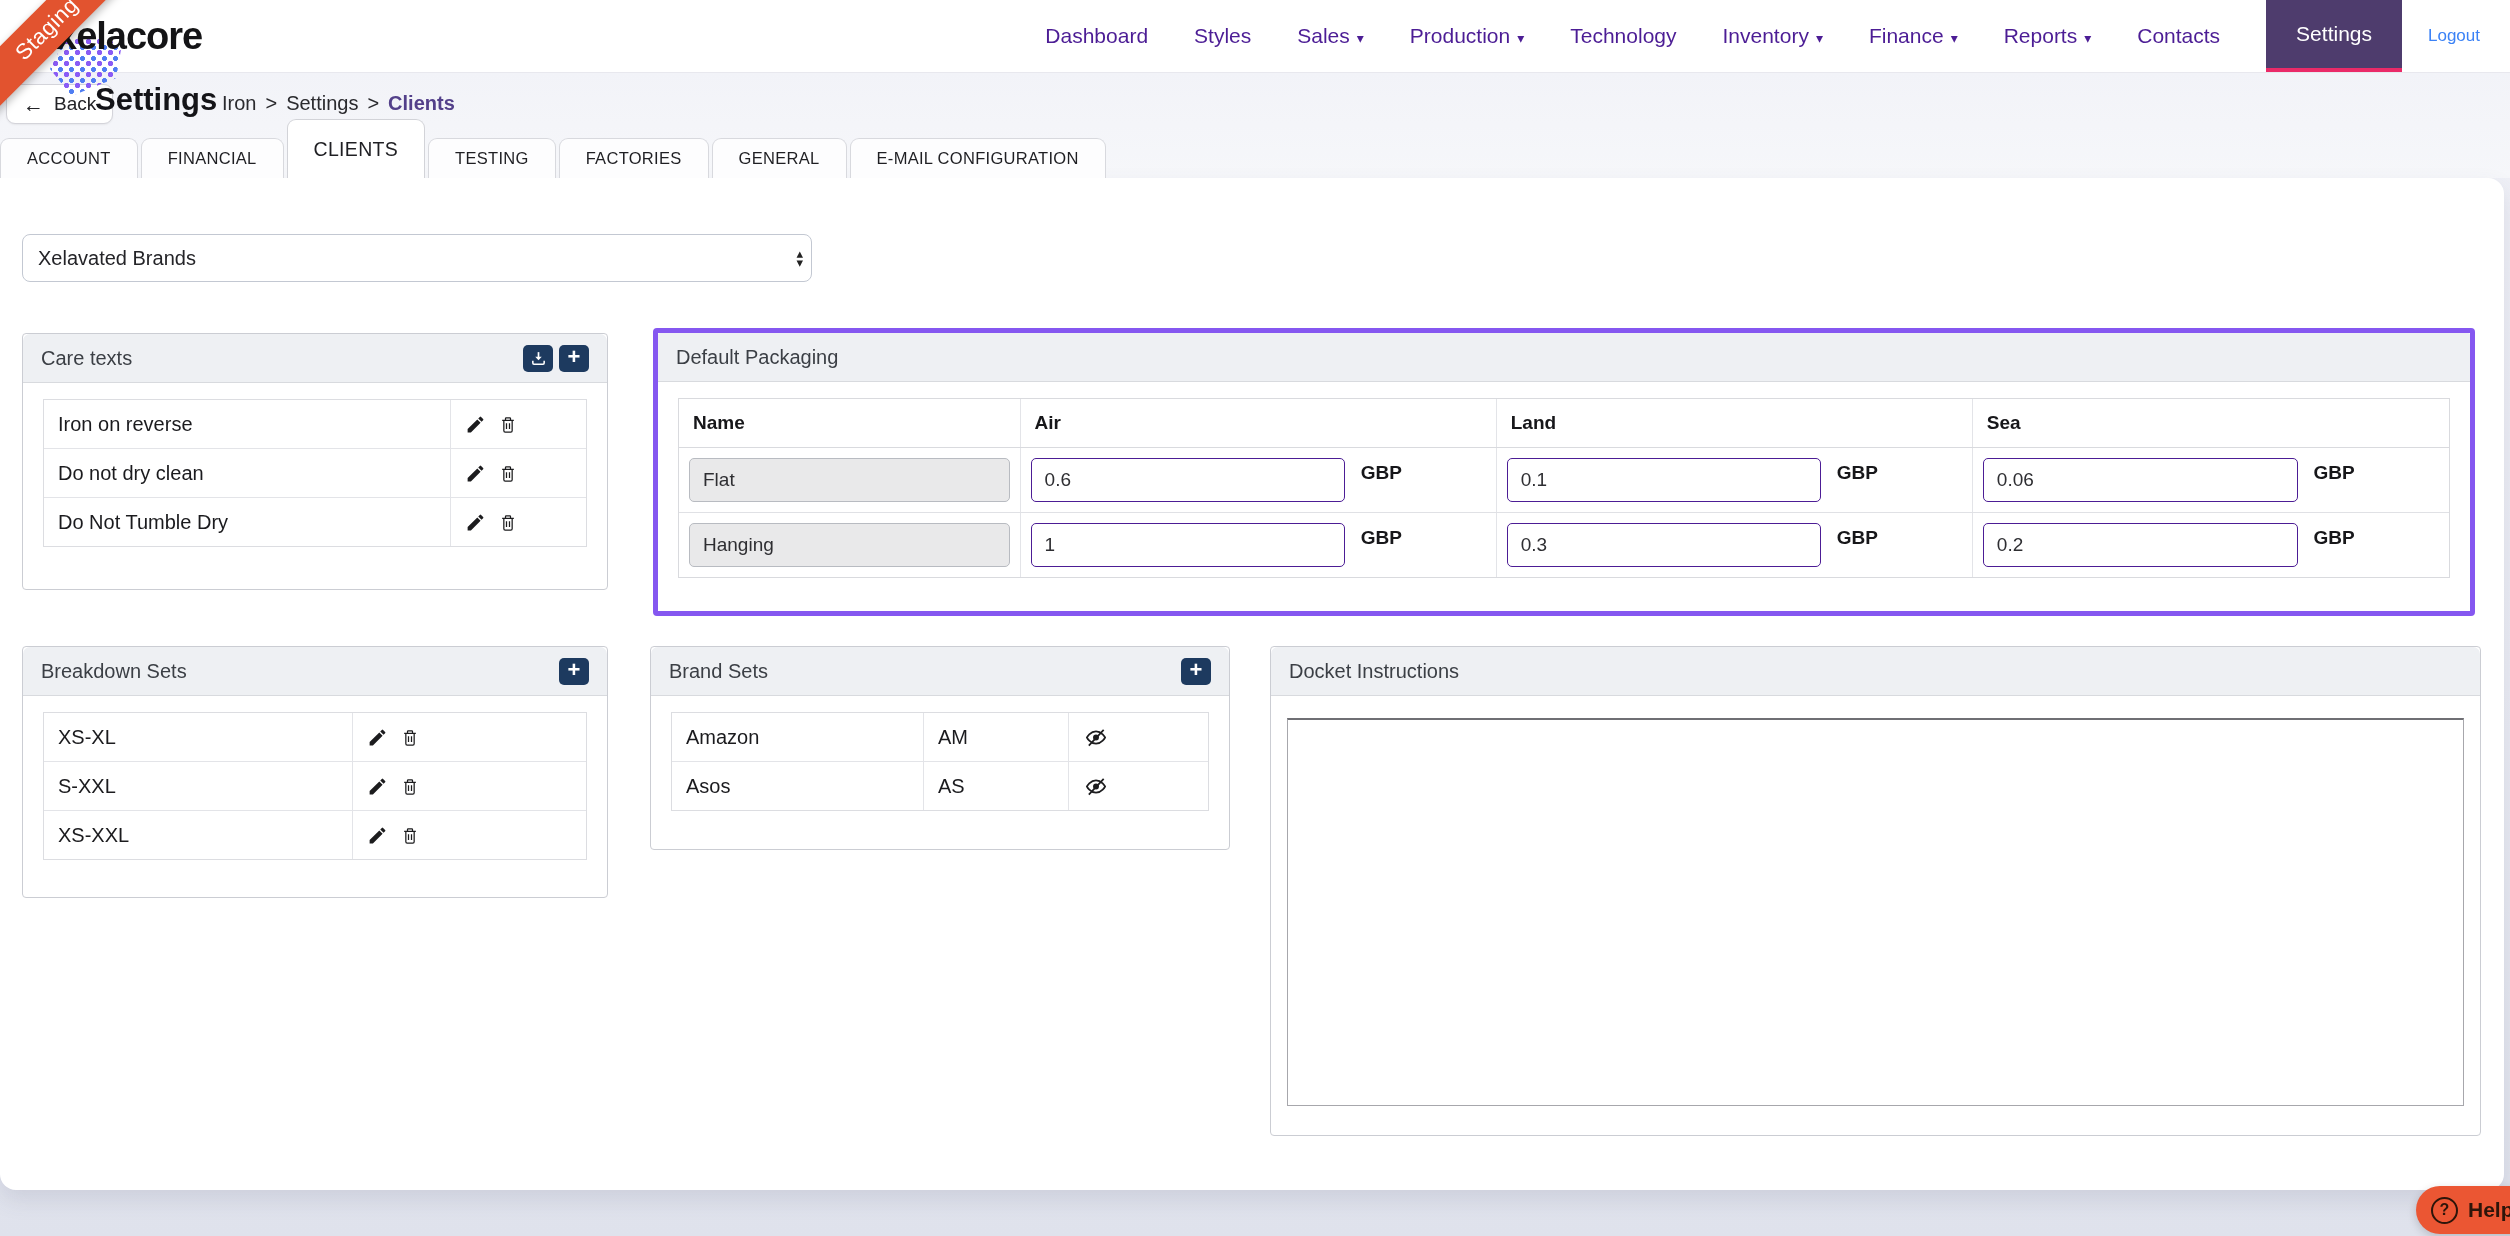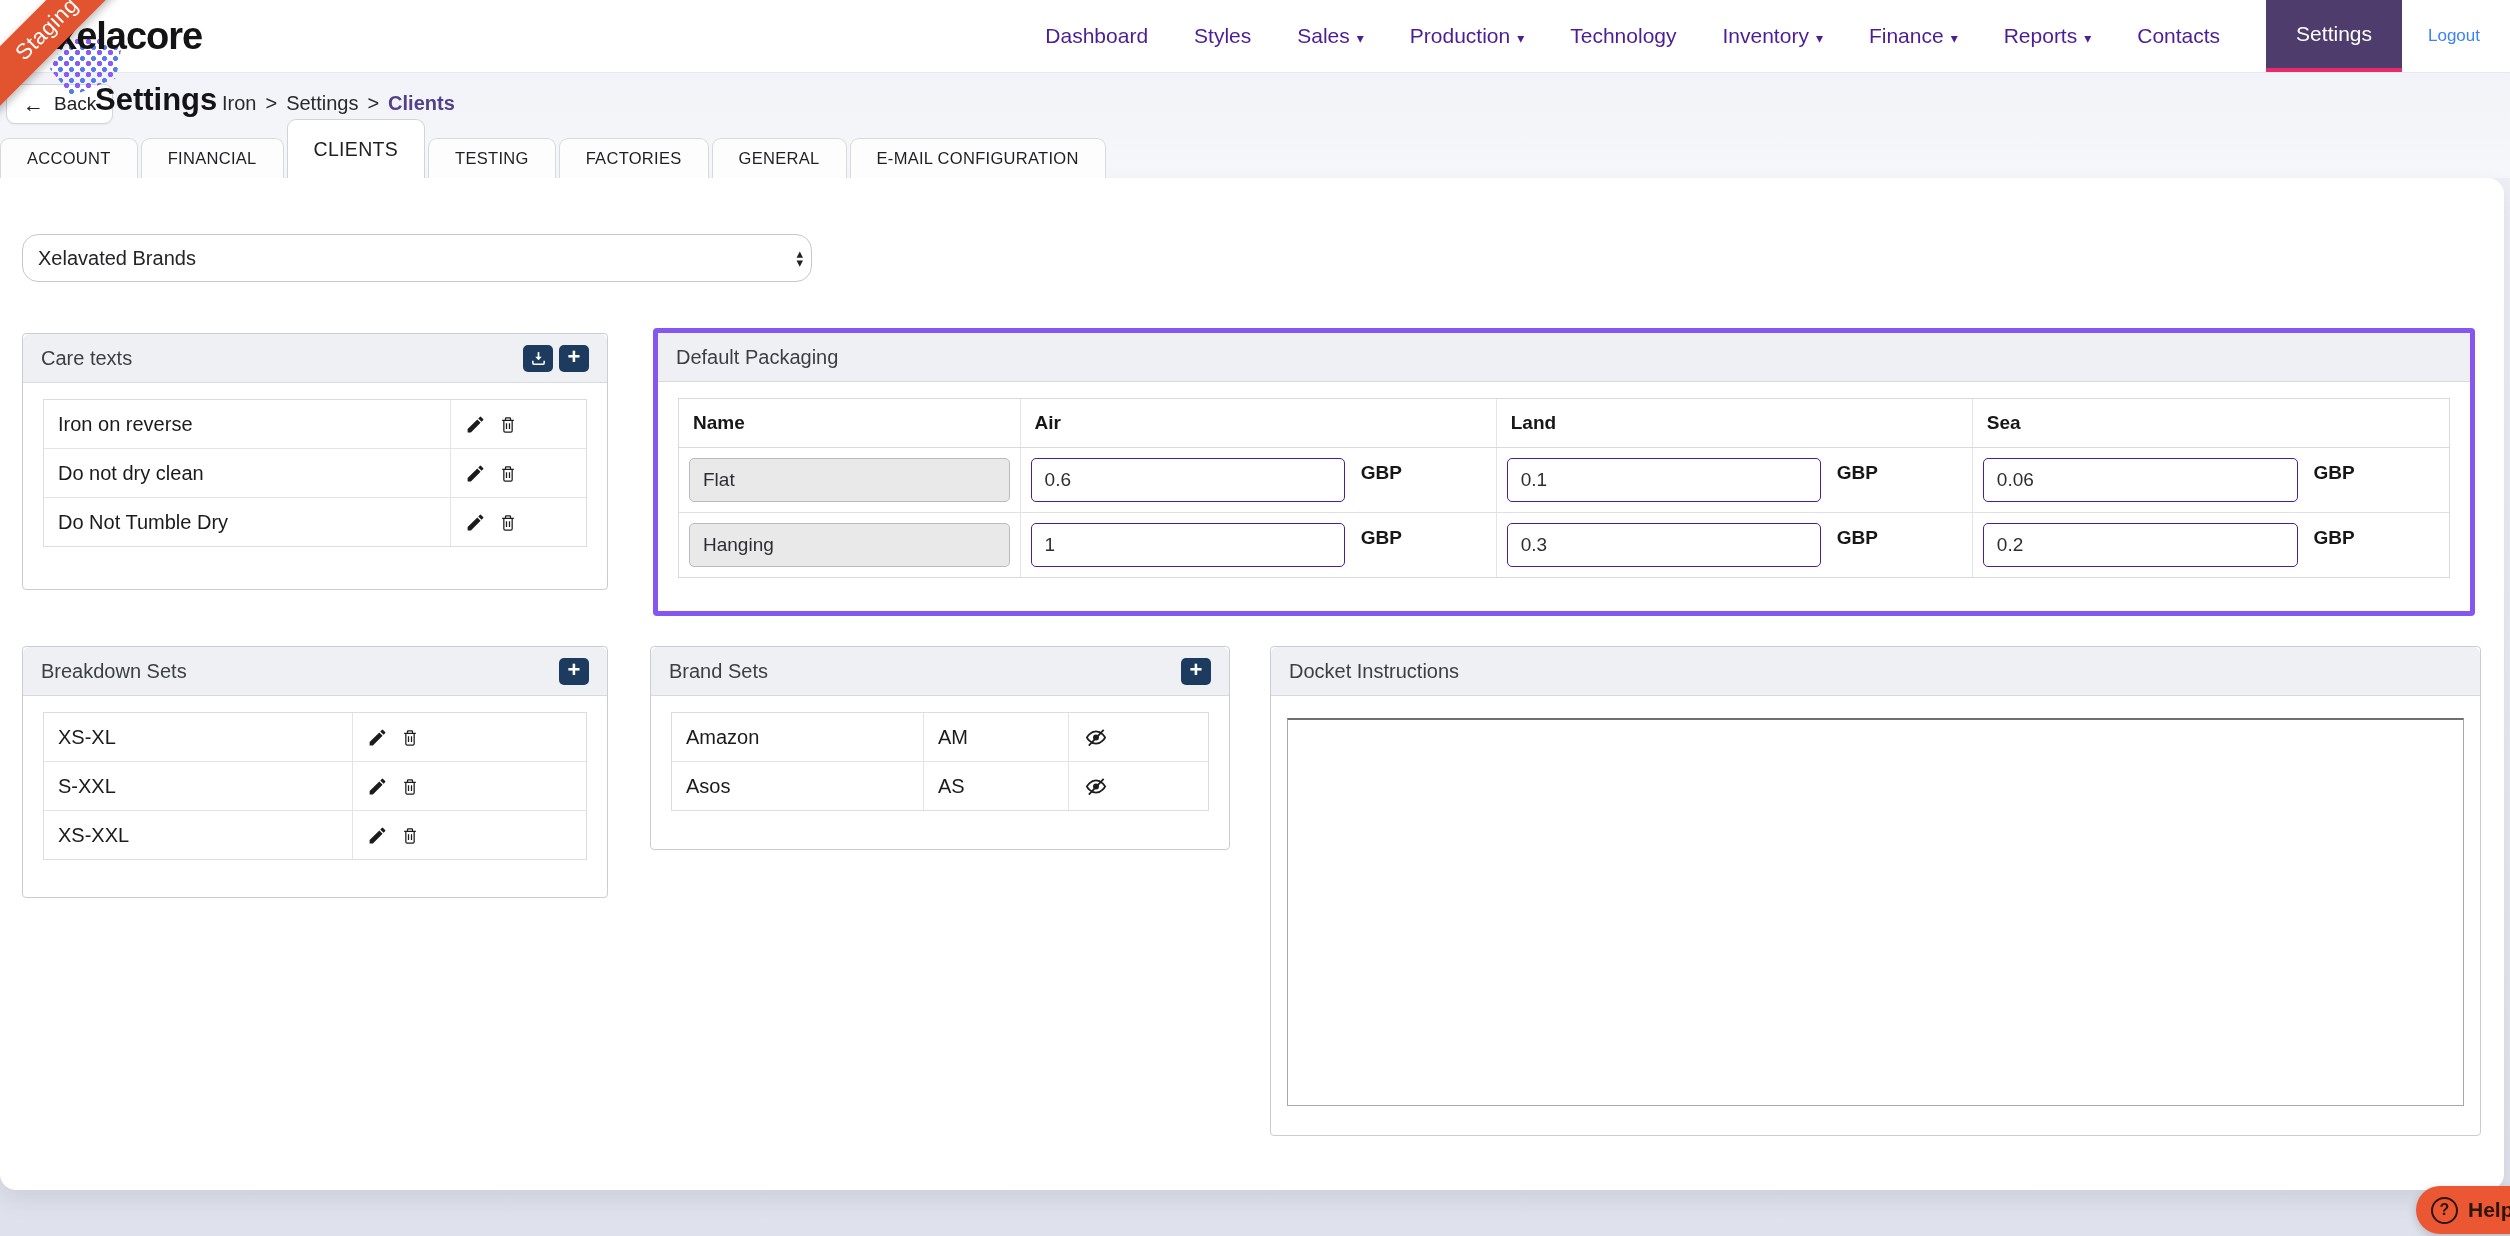--- a/index.html
+++ b/index.html
@@ -70,21 +70,21 @@
 
   
   .card {
     position:absolute; top:178px; left:0; width:2504px; height:1012px;
     background:#fff; border-radius:0 16px 16px 16px;
     box-shadow:0 10px 22px rgba(75,80,105,.13); z-index:4;
   }
 
   .select {
     position:absolute; left:22px; top:56px; width:790px; height:48px;
-    border:1px solid #c3c8d2; border-radius:16px; background:#fff;
+    border:1px solid #c3c8d2; border-radius:8px; background:#fff;
     display:flex; align-items:center; justify-content:space-between;
     padding:0 8px 0 15px; font-size:20px; color:#242428; box-sizing:border-box; cursor:pointer;
   }
   .sel-arrows { display:flex; flex-direction:column; align-items:center; color:#222; }
   .sel-arrows i { font-style:normal; font-size:13px; line-height:9px; }
 
   
   .panel { position:absolute; background:#fff; border:1px solid #cbcdd3; border-radius:4px; box-sizing:border-box; }
   .panel-header {
     height:48px; background:#eef0f3; border-bottom:1px solid #d8dade;

